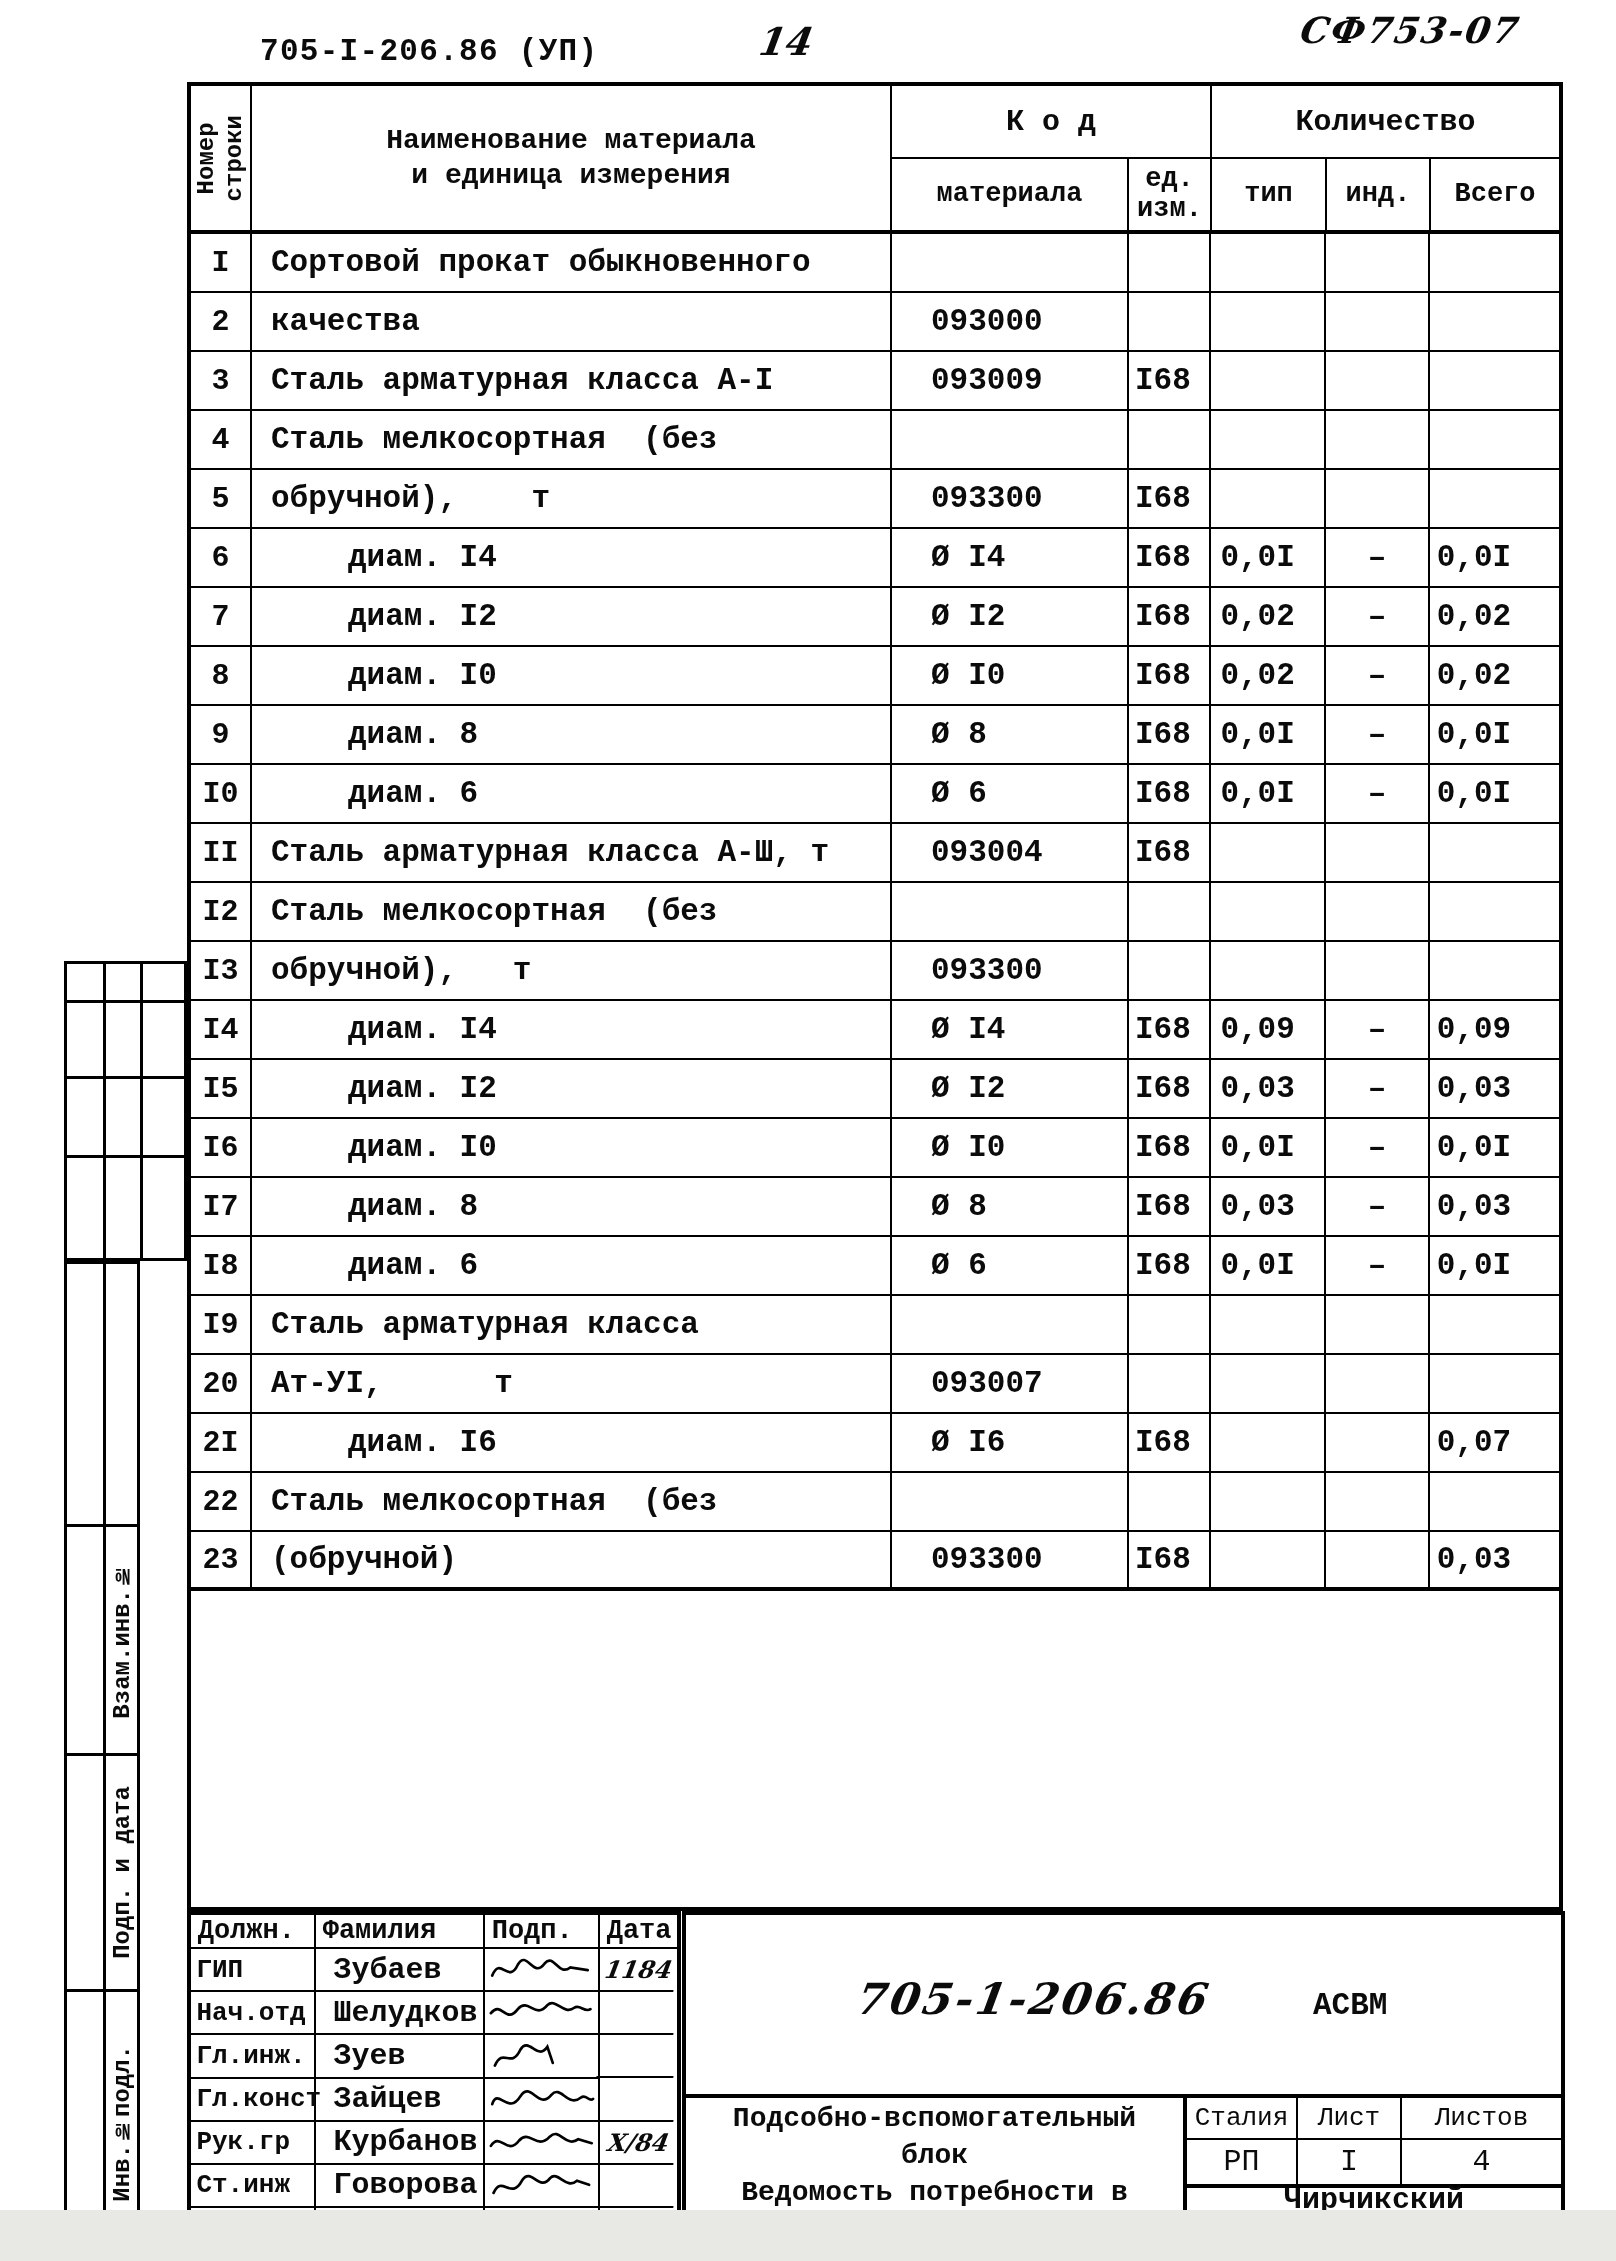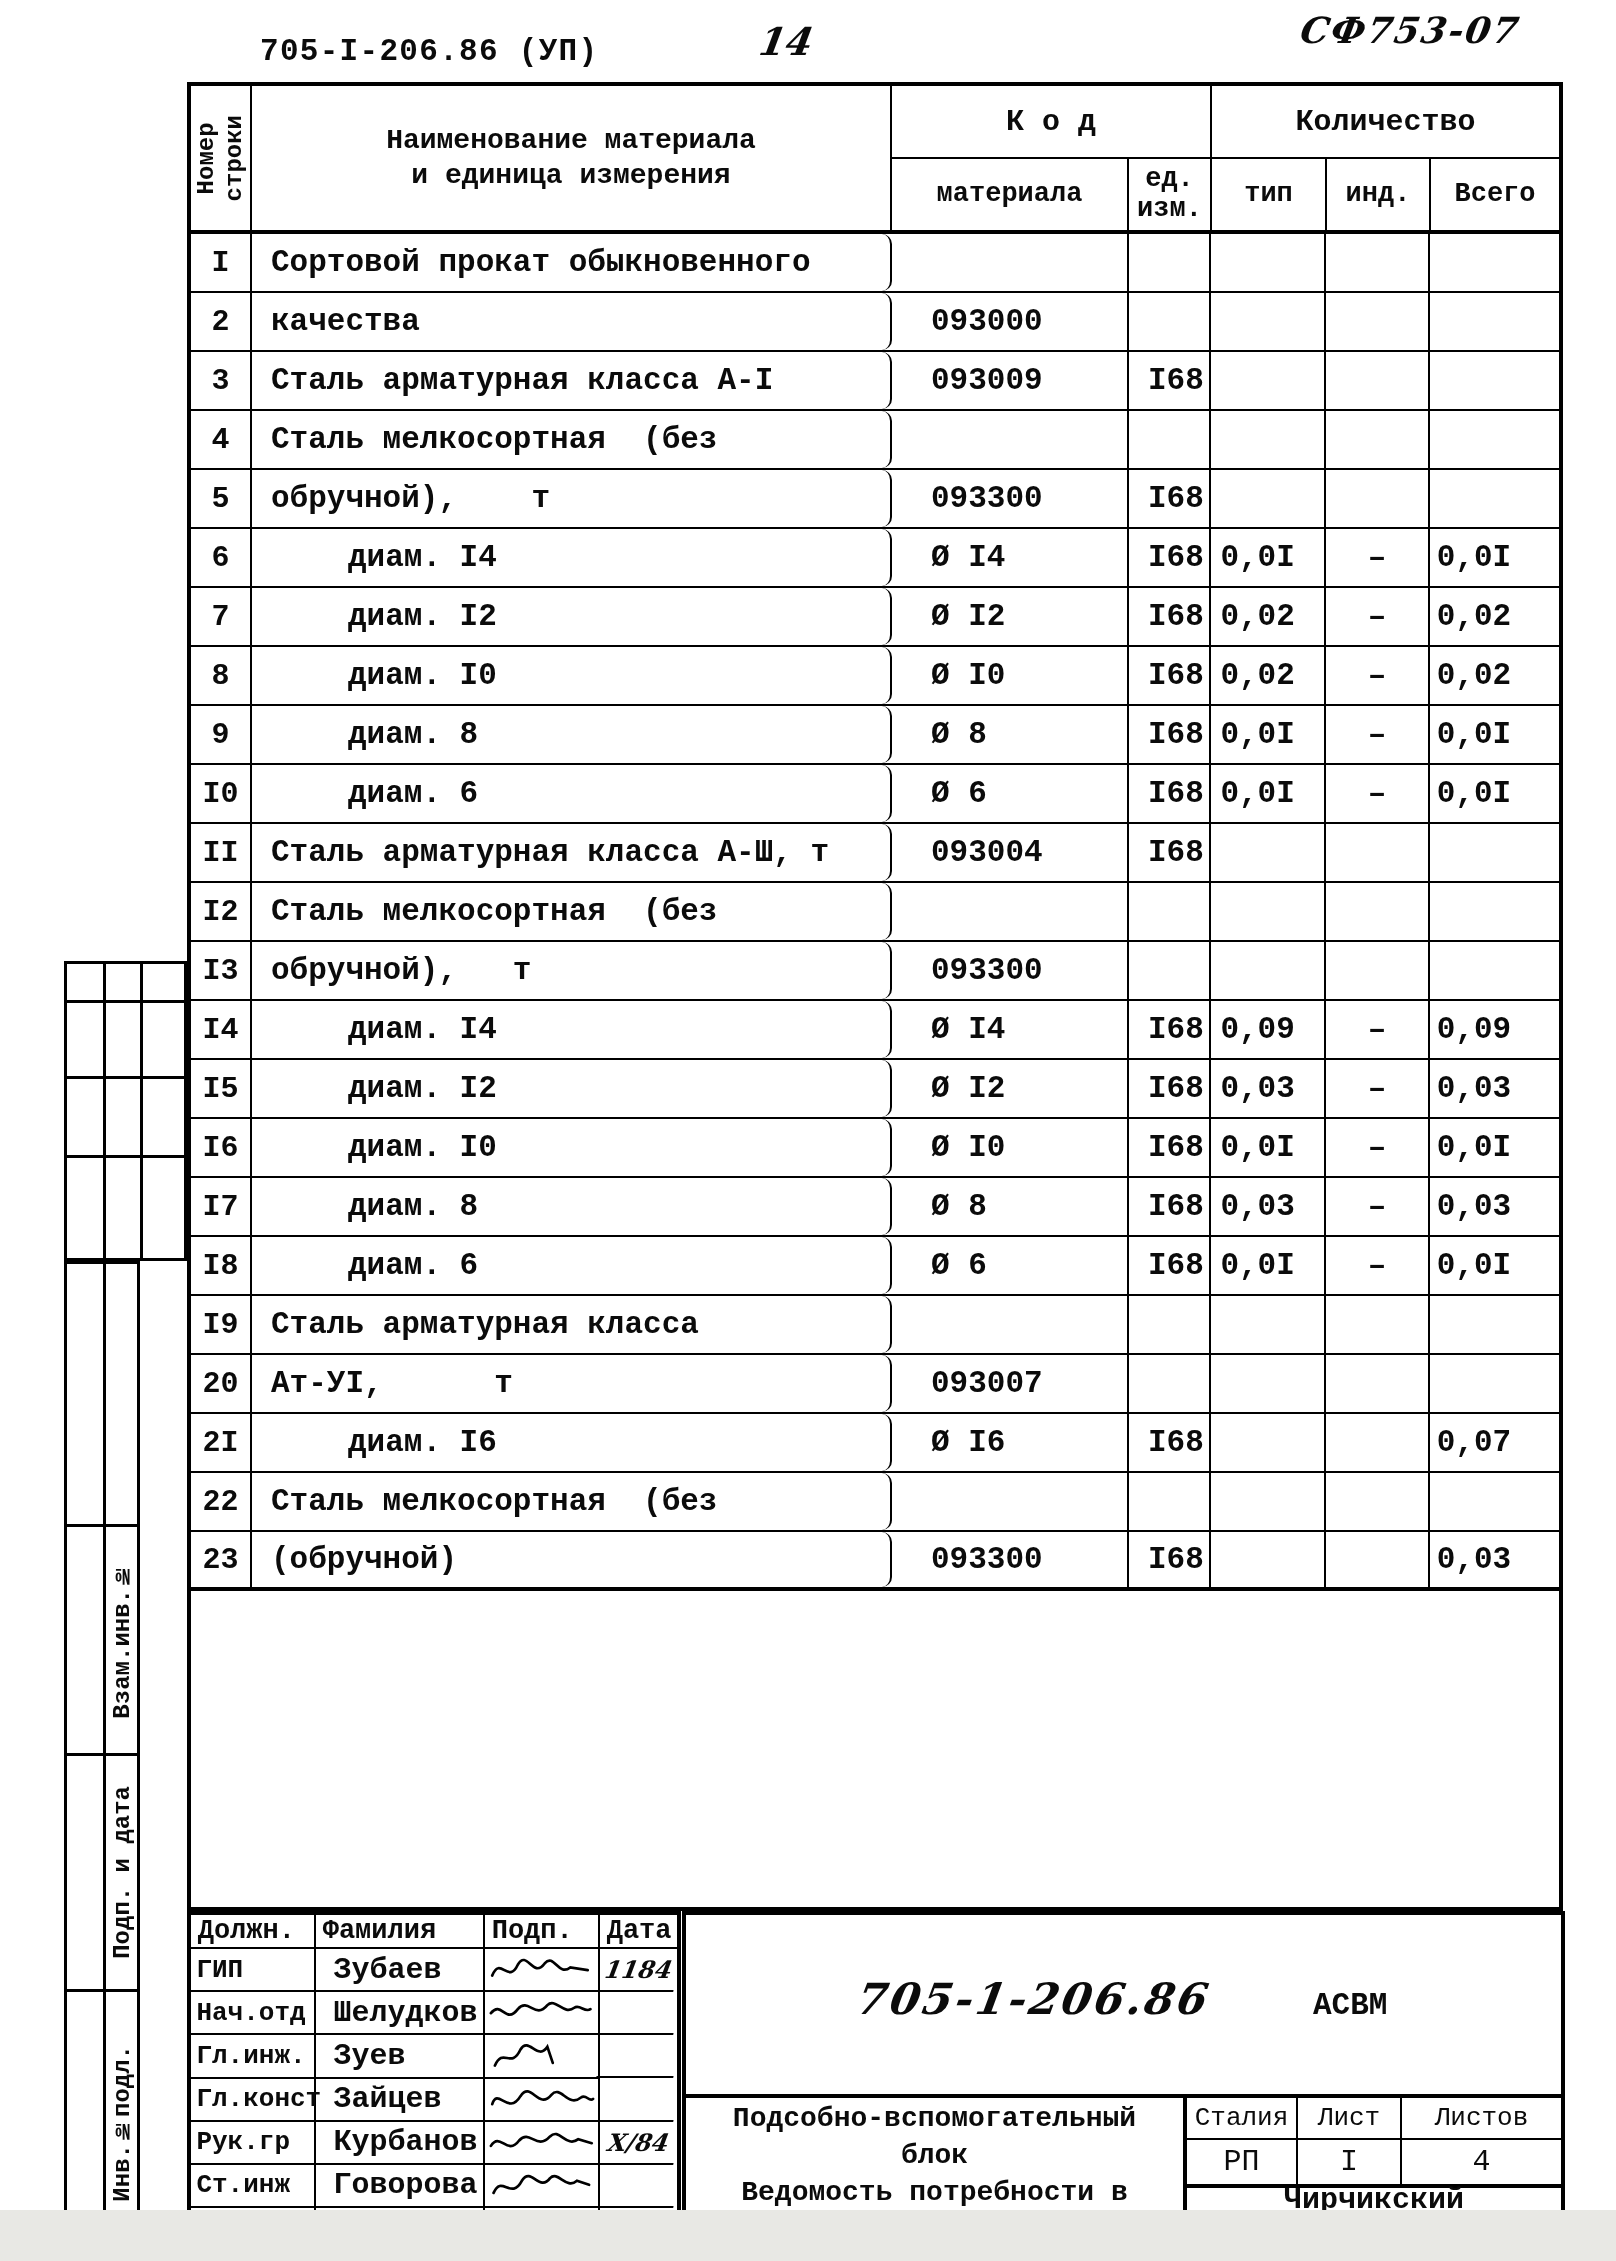--- a/index.html
+++ b/index.html
@@ -28,24 +28,24 @@
   #h-rownum{width:100%;height:100%;display:flex;align-items:center;justify-content:center;}
   #h-rownum .vtext{font-size:24px;line-height:28px;}
   
   .trow{display:grid;grid-template-columns:61px 640px 237px 82px 115px 104px 1fr;height:59px;
         border-bottom:2.7px solid #000;box-sizing:border-box;}
   .trow.thick{border-bottom:4.7px solid #000;}
   .c{border-right:2.7px solid #000;display:flex;align-items:center;font-size:31px;font-weight:700;
      white-space:pre;box-sizing:border-box;overflow:hidden;}
   .c:last-child{border-right:none;}
   .c-num{justify-content:center;font-size:30px;}
-  .c-name{padding-left:19px;border-radius:10px;}
+  .c-name{padding-left:19px;}
   .c-name.indented{padding-left:96px;}
   .c-code{padding-left:39px;}
-  .c-unit{padding-left:19px;}
+  .c-unit{padding-left:6px;}
   .c-type{padding-left:9.4px;}
   .c-ind{justify-content:center;}
   .c-total{padding-left:6.7px;}
   #empty-zone{border-right:none;}
   
   .strip{border:3.4px solid #000;background:#fff;}
   .strip .vline{position:absolute;top:0;bottom:0;width:2.7px;background:#000;}
   .strip .hline{position:absolute;left:0;right:0;height:2.7px;background:#000;}
   .mlabel{position:absolute;display:flex;align-items:center;justify-content:center;}
   .mlabel .vtext{font-size:24px;}

